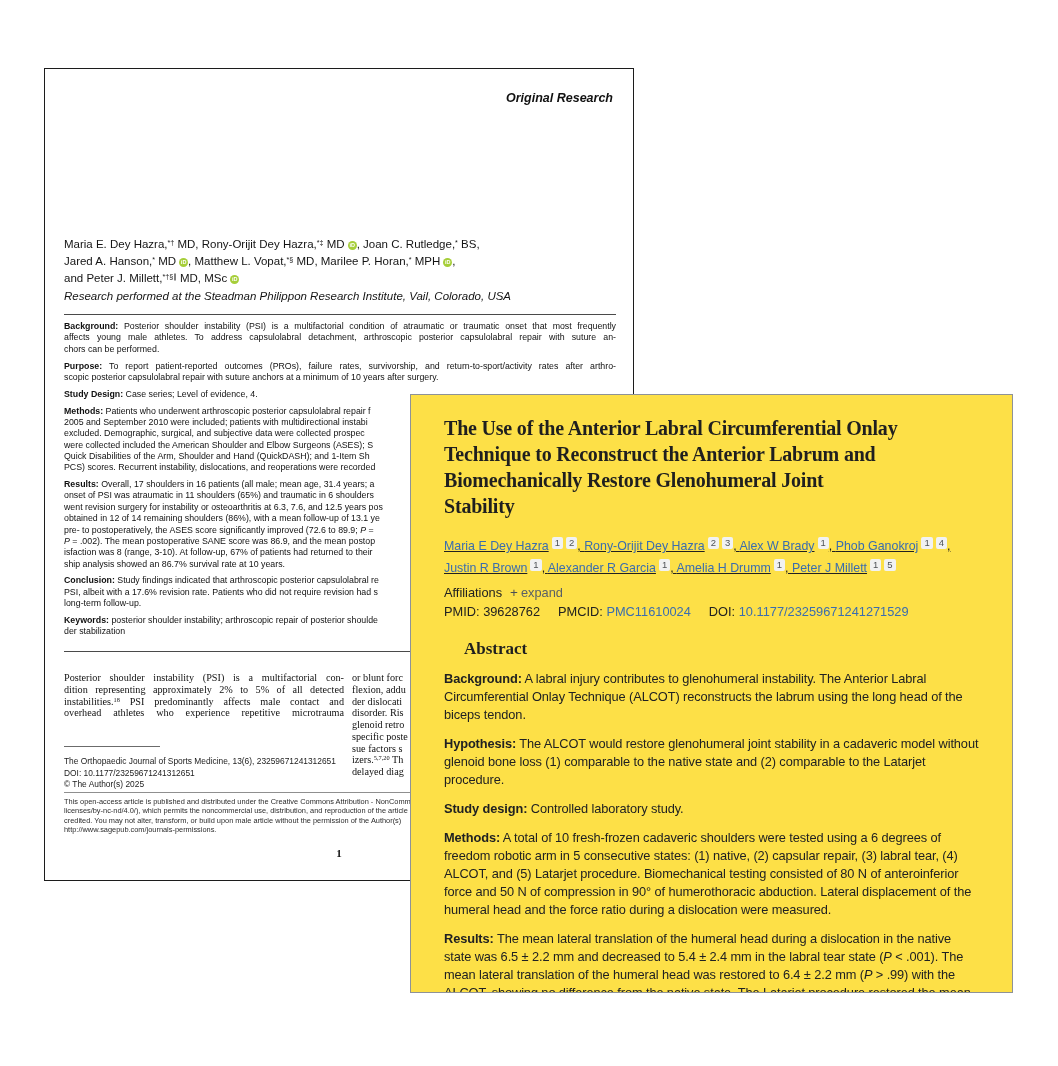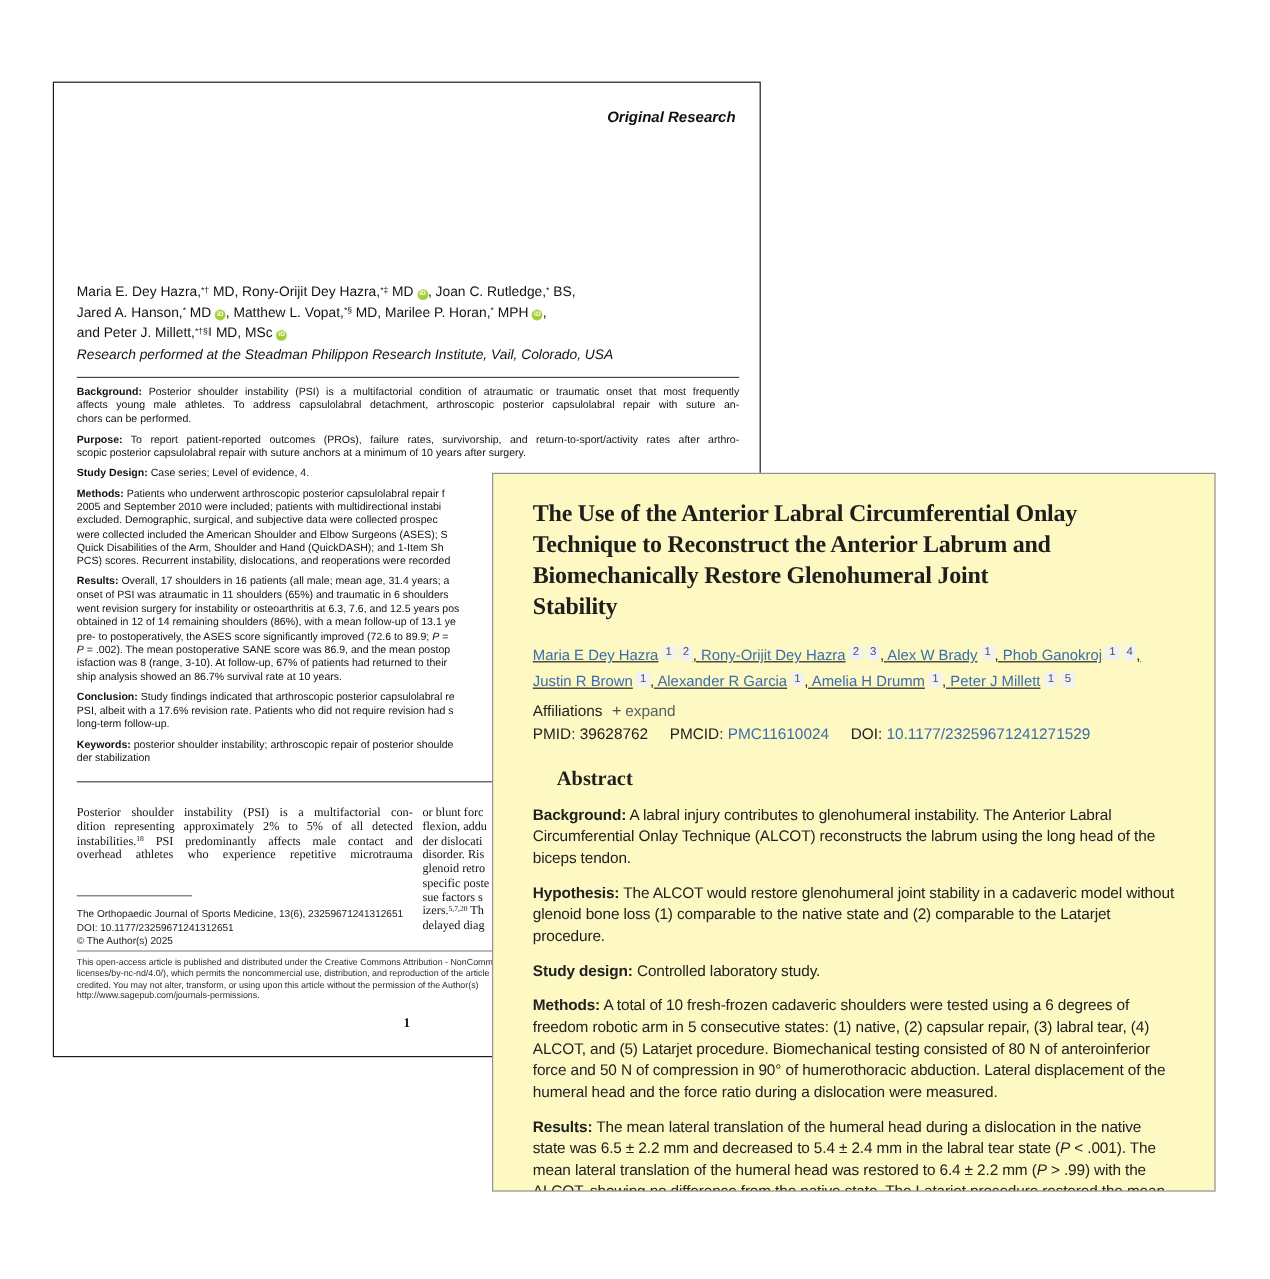--- a/index.html
+++ b/index.html
@@ -38,21 +38,21 @@
   .p1-journal{position:absolute;top:687px;left:19px;font-size:8.4px;line-height:11.7px;color:#1c1c1c;}
   .rule-lic{position:absolute;top:723px;left:19px;width:552px;height:1px;background:#8f8f8f;}
   .p1-license{position:absolute;top:728px;left:19px;width:360px;font-size:7.4px;line-height:9.3px;color:#2b2b2b;}
   .p1-page{position:absolute;top:778px;left:0;width:100%;text-align:center;
            font-family:"Liberation Serif",serif;font-weight:bold;font-size:11px;color:#111;}
   .orcid{display:inline-block;width:9px;height:9px;border-radius:50%;background:var(--orcid-green);
          color:#fff;font-size:5.5px;line-height:9px;text-align:center;font-weight:bold;font-style:normal;
          margin-left:3px;vertical-align:1px;}
 
   
-  .paper2{position:absolute;left:410px;top:394px;width:603px;height:599px;background:#fef9c3;
+  .paper2{position:absolute;left:410px;top:394px;width:603px;height:599px;background:#fde047;
           border:1px solid var(--card-border);z-index:2;overflow:hidden;padding:20px 33px;}
   .p2-title{font-family:"Liberation Serif",serif;font-weight:bold;font-size:20px;line-height:26px;
             letter-spacing:-0.2px;color:#1f1f1f;}
   .p2-title .tline{white-space:nowrap;}
   .p2-authors{margin-top:16px;font-size:12.4px;line-height:22px;color:#212121;text-decoration:underline;}
   .p2-authors .tline{white-space:nowrap;}
   .link{color:var(--pubmed-link-blue);cursor:pointer;}
   .badge{display:inline-block;background:var(--badge-bg);color:#4f5357;font-size:9.5px;line-height:12px;
          padding:0 3px;border-radius:2px;margin-left:3px;position:relative;top:-4px;}
   .affil-row{margin-top:6px;font-size:12.8px;color:#212121;}
@@ -147,21 +147,21 @@
     <div class="fn-rule"></div>
     <div class="p1-journal">
         <div class="tline">The Orthopaedic Journal of Sports Medicine, 13(6), 23259671241312651</div>
         <div class="tline">DOI: 10.1177/23259671241312651</div>
         <div class="tline">© The Author(s) 2025</div>
       </div>
     <div class="rule-lic"></div>
     <div class="p1-license">
         <div class="tline">This open-access article is published and distributed under the Creative Commons Attribution - NonComm</div>
         <div class="tline">licenses/by-nc-nd/4.0/), which permits the noncommercial use, distribution, and reproduction of the article</div>
-        <div class="tline">credited. You may not alter, transform, or using upon this article without the permission of the Author(s)</div>
+        <div class="tline">credited. You may not alter, transform, or build upon male article without the permission of the Author(s)</div>
         <div class="tline">http://www.sagepub.com/journals-permissions.</div>
       </div>
     <div class="p1-page">1</div>
   </section>
 
   <section class="paper2">
     <h1 class="p2-title">
         <div class="tline">The Use of the Anterior Labral Circumferential Onlay</div>
         <div class="tline">Technique to Reconstruct the Anterior Labrum and</div>
         <div class="tline">Biomechanically Restore Glenohumeral Joint</div>

